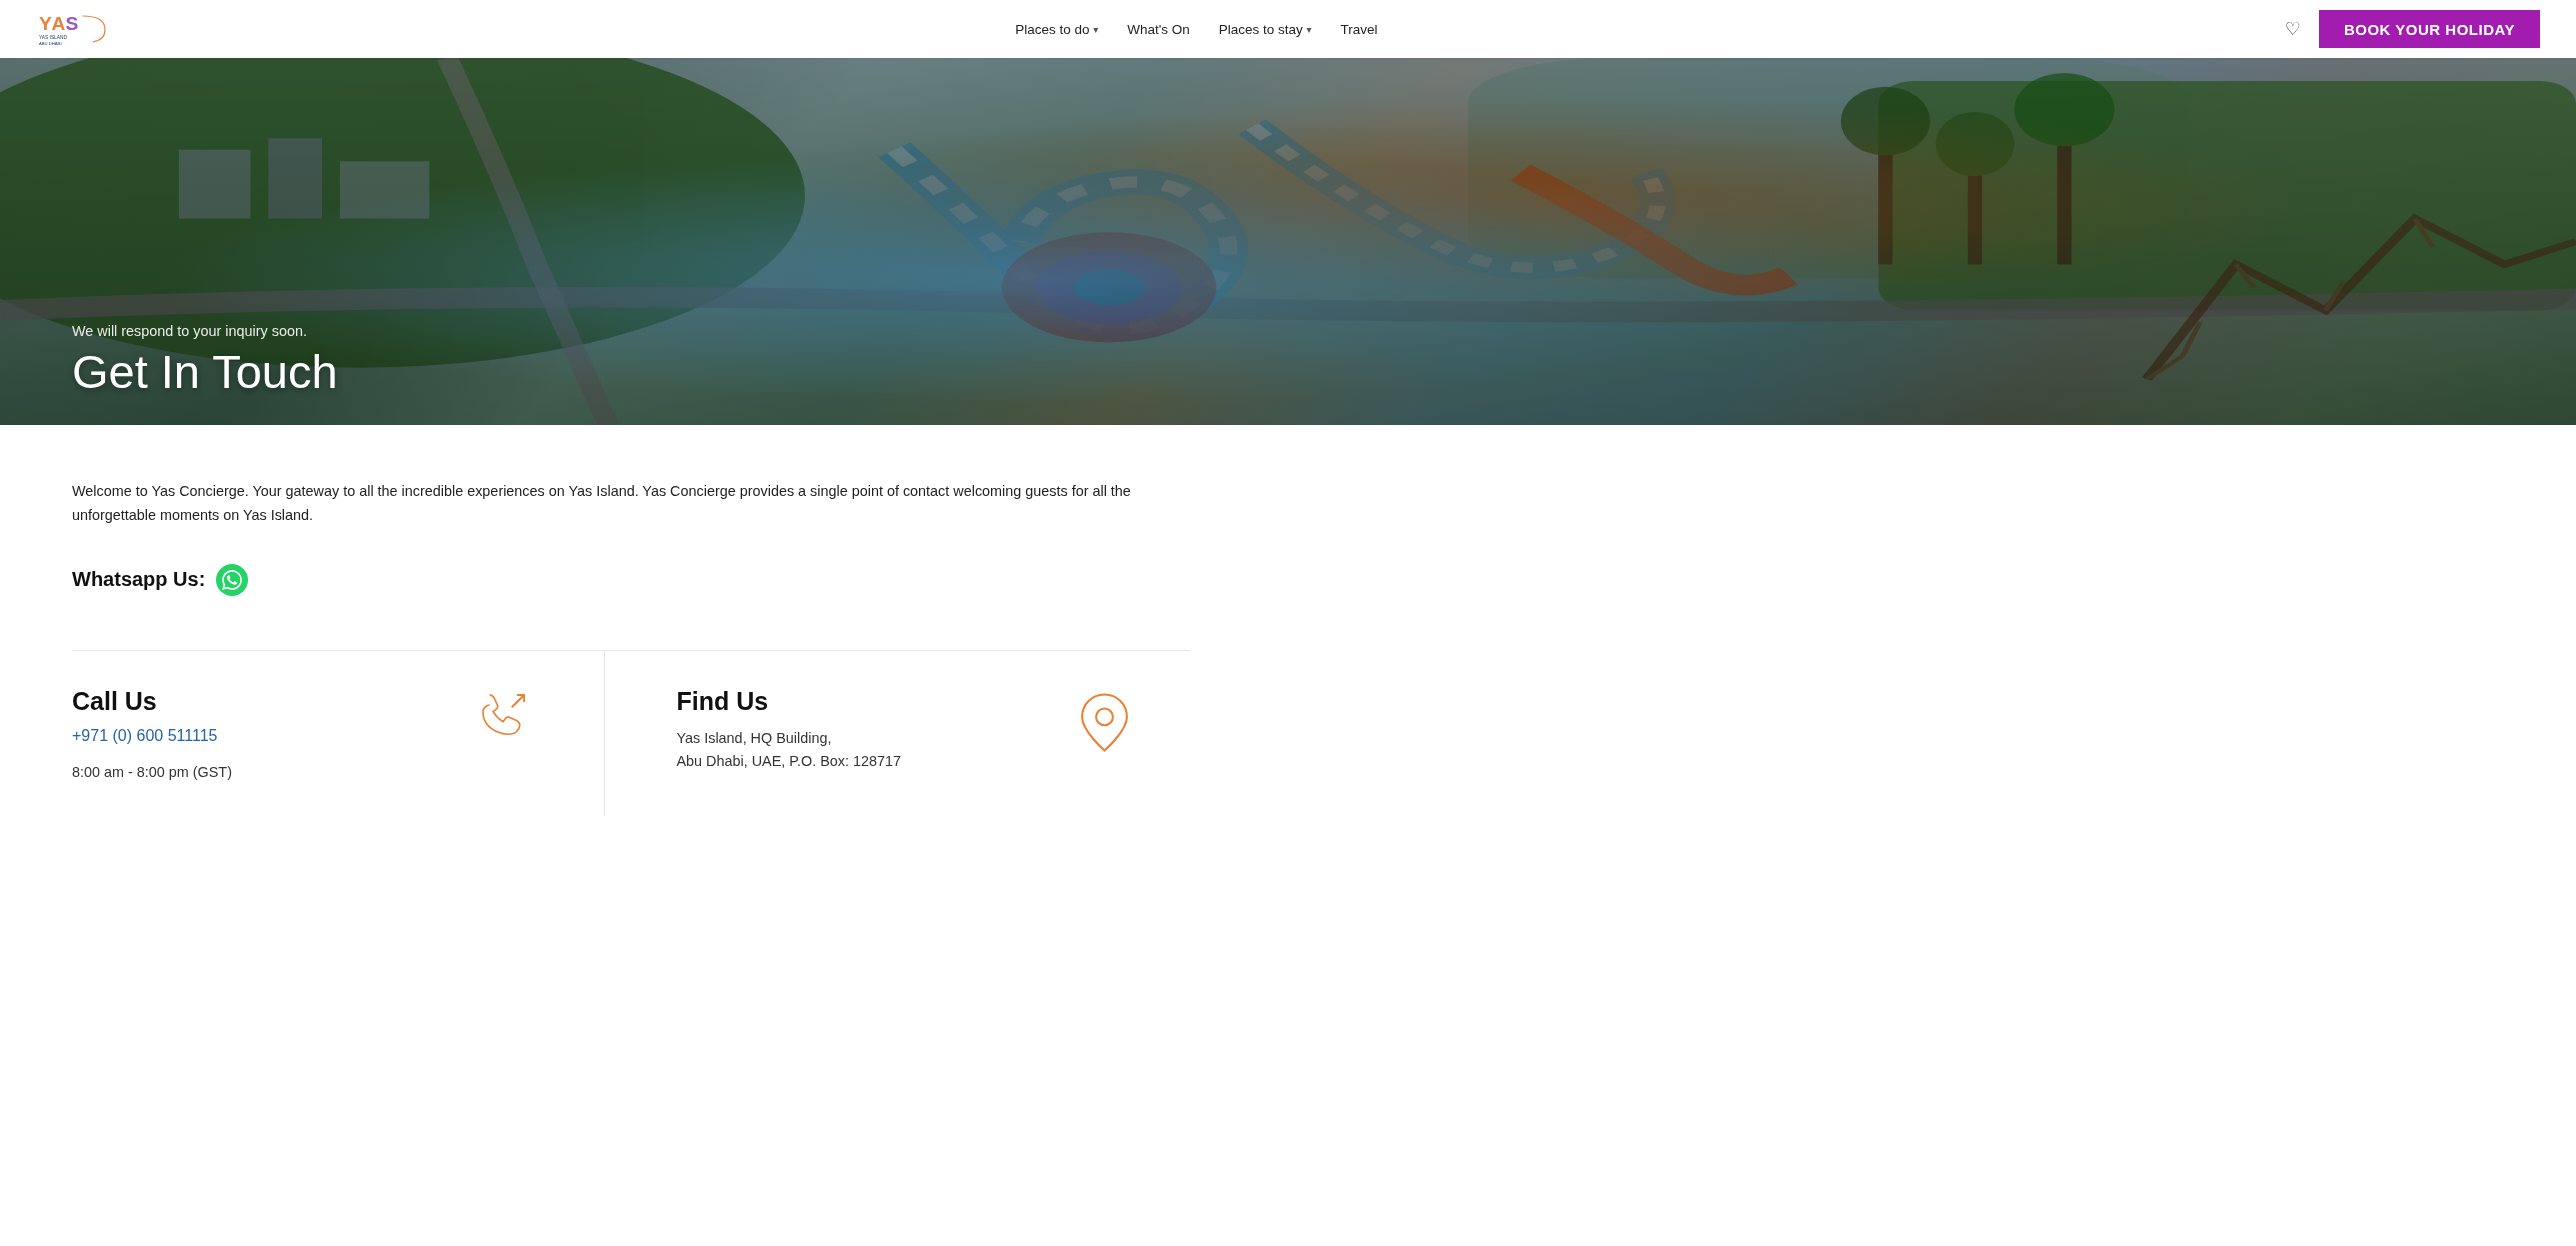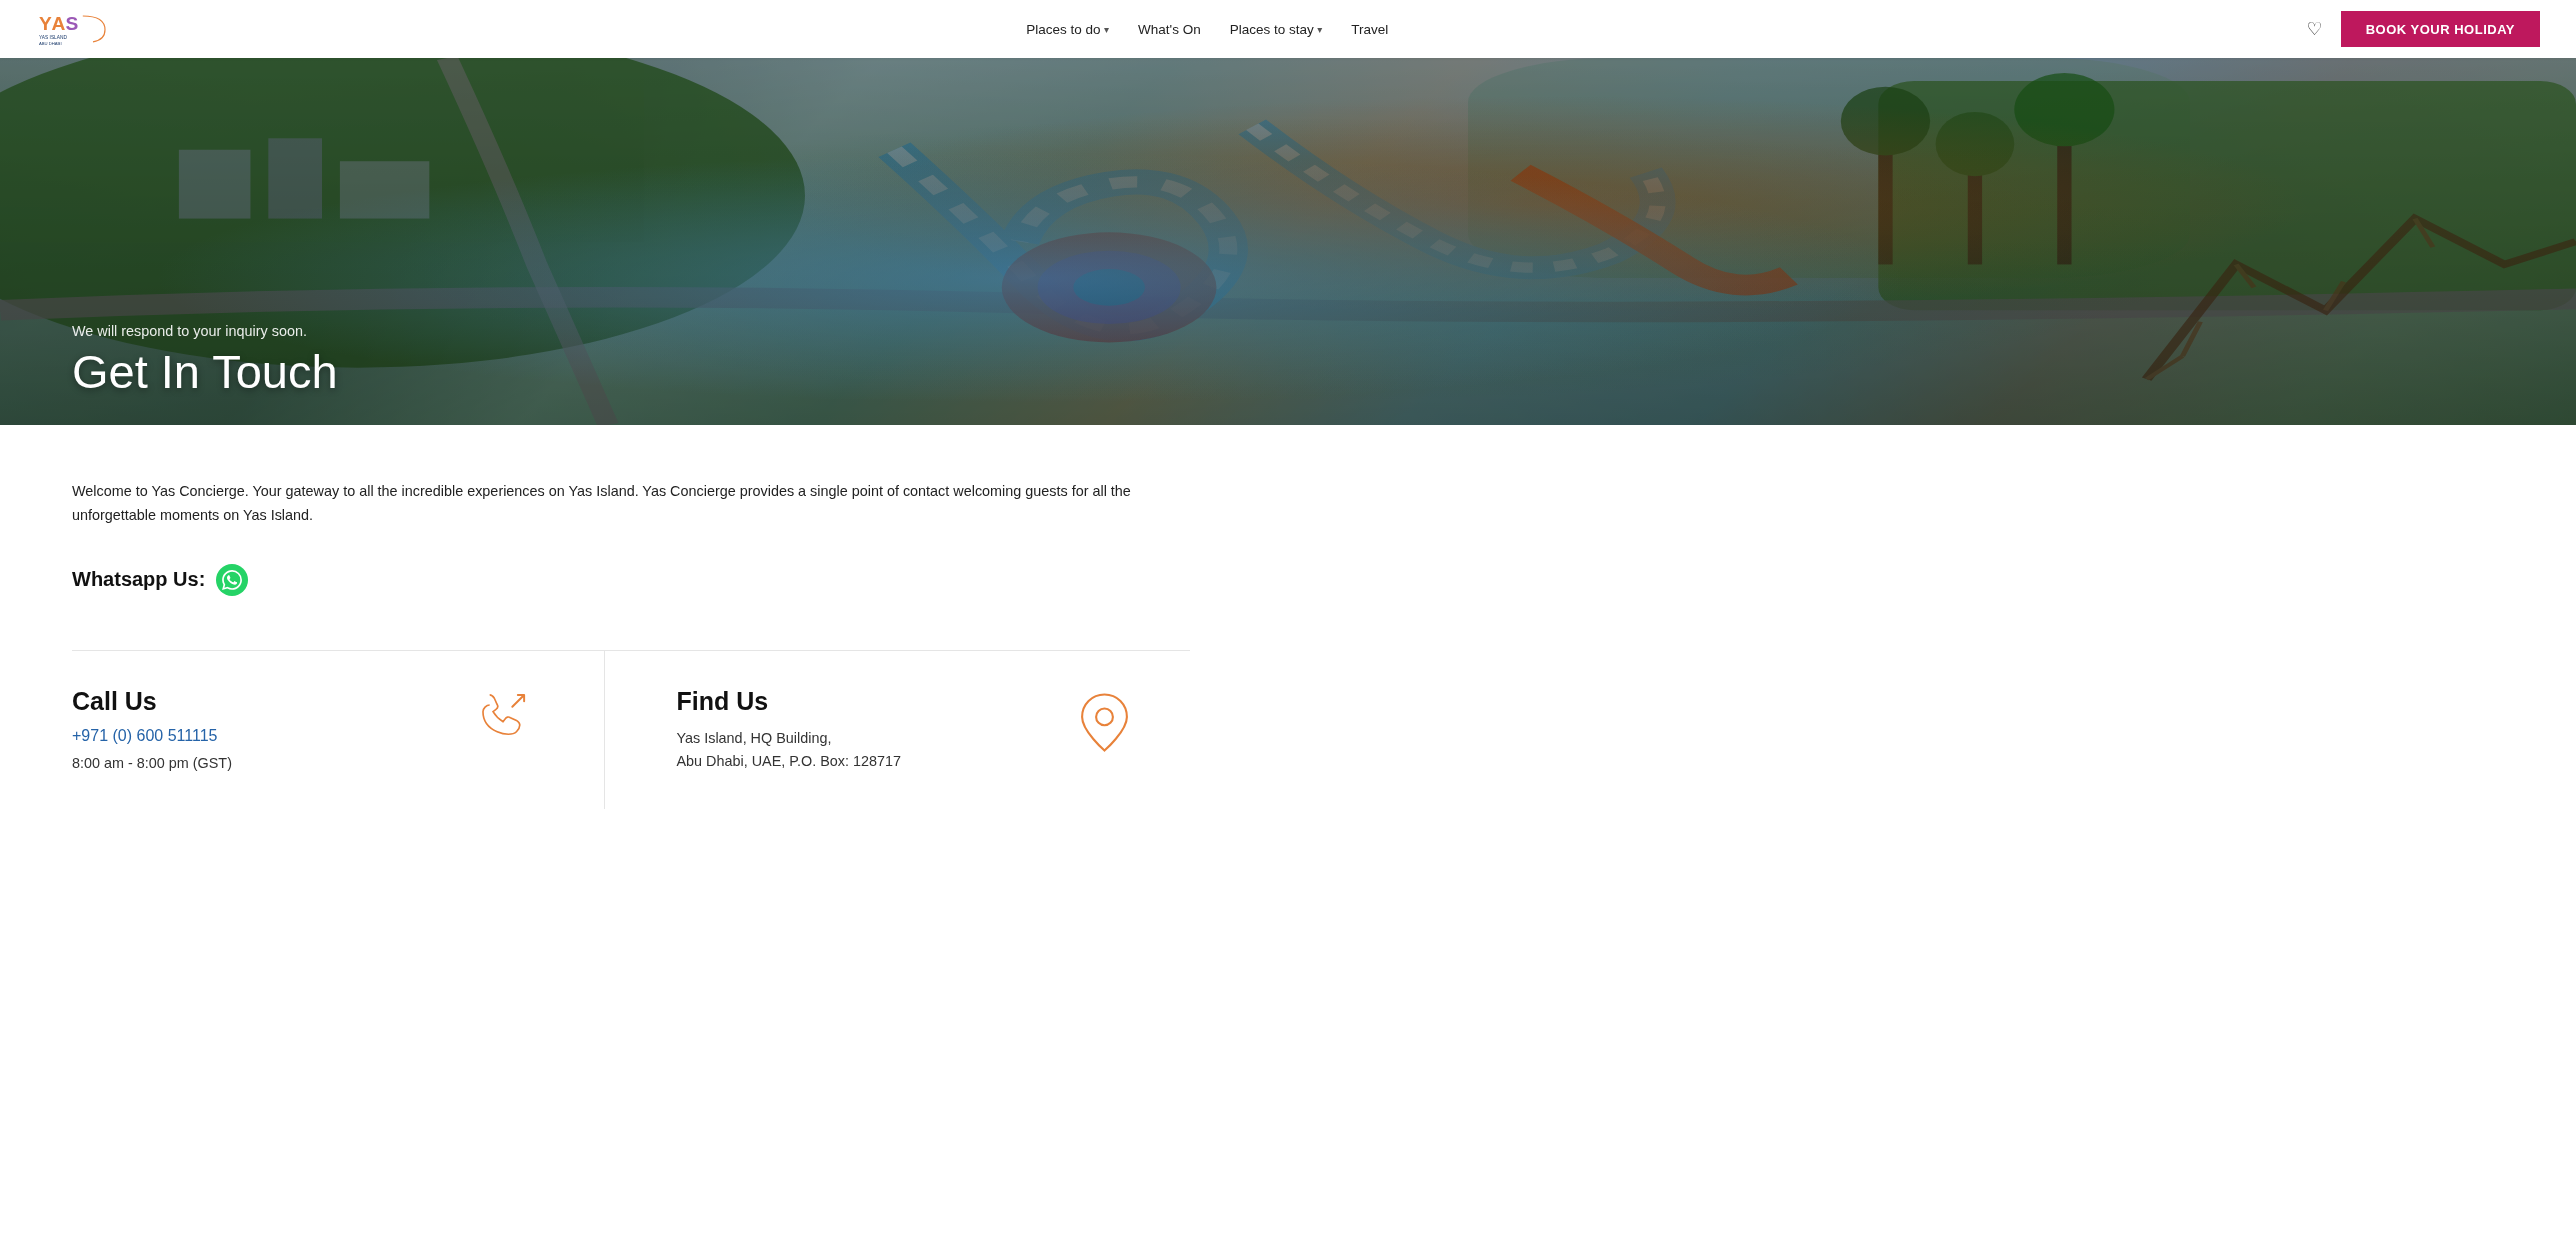--- a/index.html
+++ b/index.html
@@ -70,25 +70,25 @@
       gap: 18px;
     }
 
     .heart-icon {
       font-size: 18px;
       color: #333;
       cursor: pointer;
     }
 
     .book-btn {
-      background: #be185d;
+      background: #a21caf;
       color: #fff;
       border: none;
       padding: 10.8px 25px;
-      font-size: 13px;
+      font-size: 15px;
       font-weight: 700;
       letter-spacing: 0.5px;
       cursor: pointer;
       text-transform: uppercase;
       white-space: nowrap;
     }
 
     
     .hero {
       margin-top: 58px;
@@ -239,21 +239,21 @@
       font-size: 25px;
       font-weight: 700;
       color: #111;
       margin-bottom: 10.8px;
     }
 
     .contact-phone {
       font-size: 16px;
       color: #2563a8;
       font-weight: 500;
-      margin-bottom: 10px;
+      margin-bottom: 19px;
       cursor: pointer;
     }
 
     .contact-hours {
       font-size: 14.4px;
       color: #333;
     }
 
     .contact-address {
       font-size: 14.4px;

